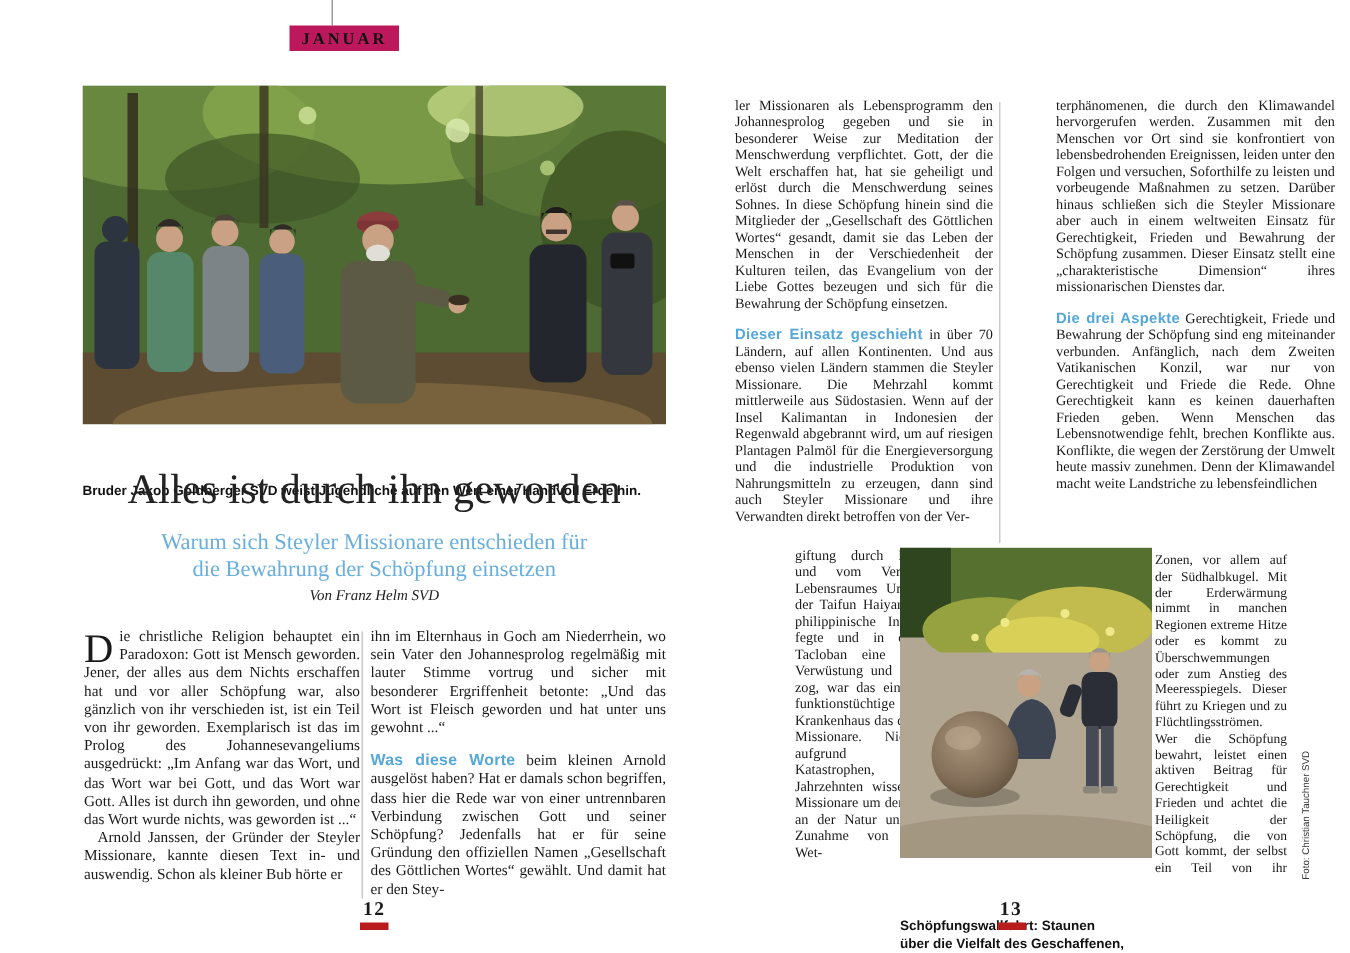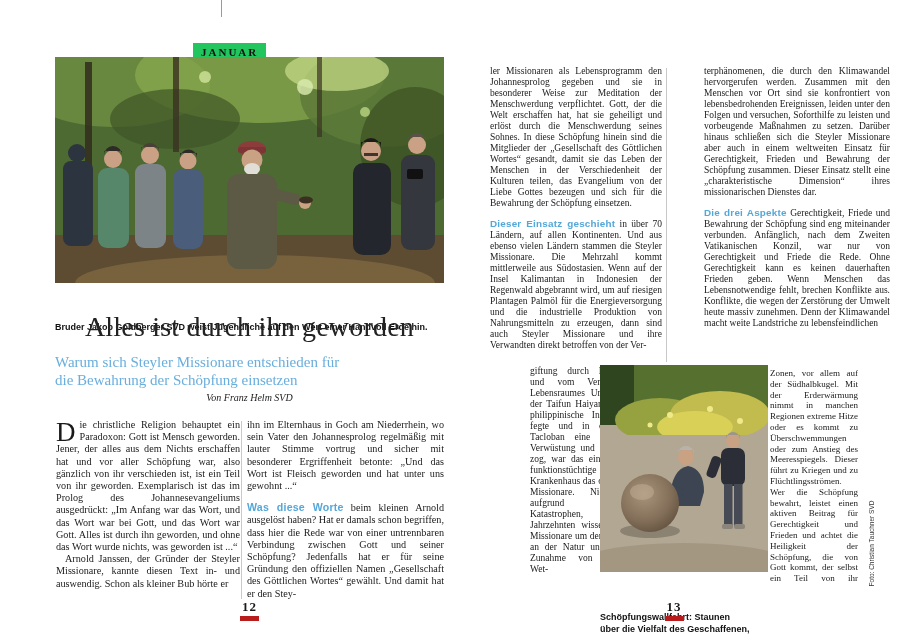--- a/index.html
+++ b/index.html
@@ -1,39 +1,39 @@
 <!DOCTYPE html>
 <html><head>
 <meta charset="utf-8">
 <style>
   html,body{margin:0;padding:0;background:#ffffff;}
   #spread{position:relative;width:900px;height:635px;background:#ffffff;overflow:hidden;
           font-family:"Liberation Serif","DejaVu Serif",serif;color:#1a1a1a;}
 
   
   #header-tick{position:absolute;left:221px;top:0;width:1px;height:17px;background:#9a9a9a;}
-  #month-label{position:absolute;left:193px;top:17px;background:#22c55e;color:#111;
-               font-size:11px;font-weight:bold;letter-spacing:2px;padding:3px 8px 2px 8px;margin-top:26px;}
+  #month-label{position:absolute;left:193px;top:17px;background:#be185d;color:#111;
+               font-size:11px;font-weight:bold;letter-spacing:2px;padding:3px 8px 2px 8px;}
 
   
   .photo{position:absolute;overflow:hidden;}
   #left-photo{left:55px;top:57px;width:389px;height:226px;}
   #right-photo{left:600px;top:365px;width:168px;height:207px;}
   .photo svg{display:block;width:100%;height:100%;}
 
   
   .caption{position:absolute;font-family:Liberation Sans, sans-serif;
            font-weight:bold;font-size:9px;line-height:11.5px;color:#111;margin-top:35px;}
   #left-caption{left:55px;top:287px;width:389px;}
   #right-caption{left:600px;top:577px;width:172px;}
 
   
   #headline{position:absolute;left:55px;top:311px;width:389px;font-size:28px;
             font-weight:normal;color:#222;margin:0;letter-spacing:.2px;text-align:center;}
-  .subtitle-line{position:absolute;left:55px;width:389px;text-align:left;
+  .subtitle-line{position:absolute;left:55px;width:389px;text-align:center;
                  font-size:15px;color:#69aedd;}
   #subtitle-1{top:354px;}
   #subtitle-2{top:372px;}
   #byline{position:absolute;left:55px;top:392px;width:389px;text-align:center;
           font-style:italic;font-size:10px;color:#222;}
 
   
   .col{position:absolute;text-align:justify;overflow:hidden;}
   .body-left{font-size:10.2px;line-height:12.2px;}
   .body-right{font-size:9.5px;line-height:11px;}

